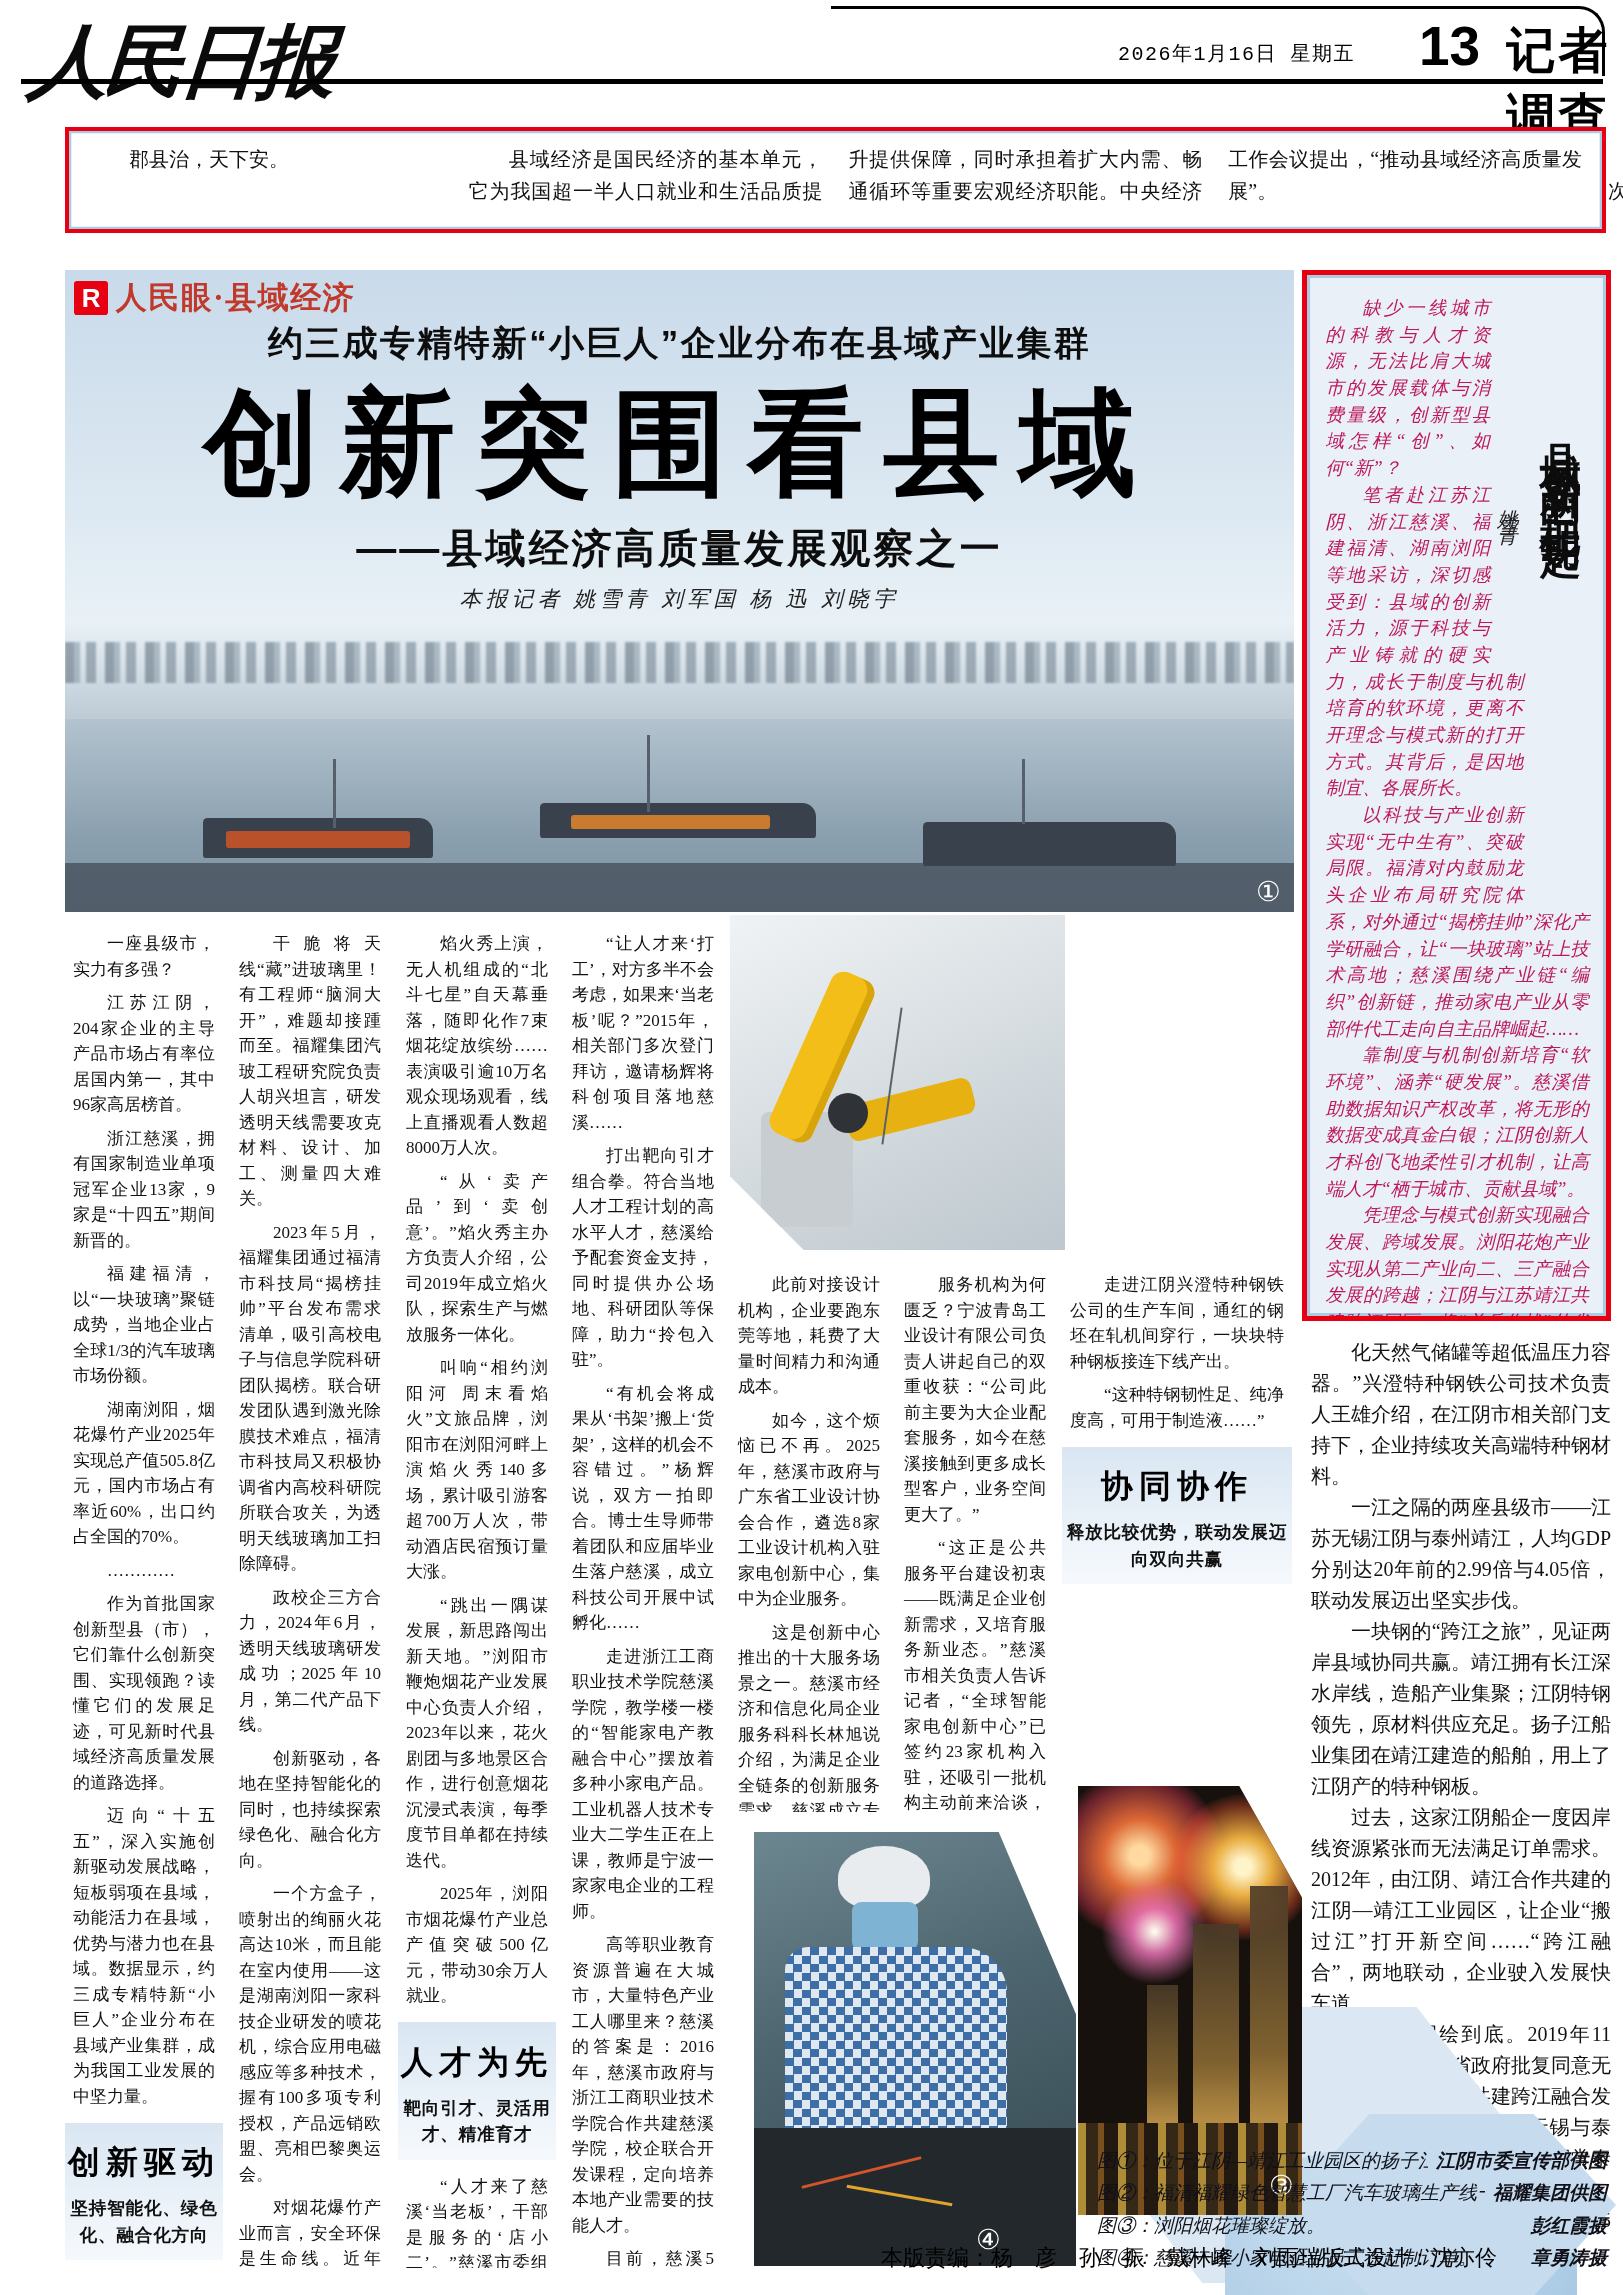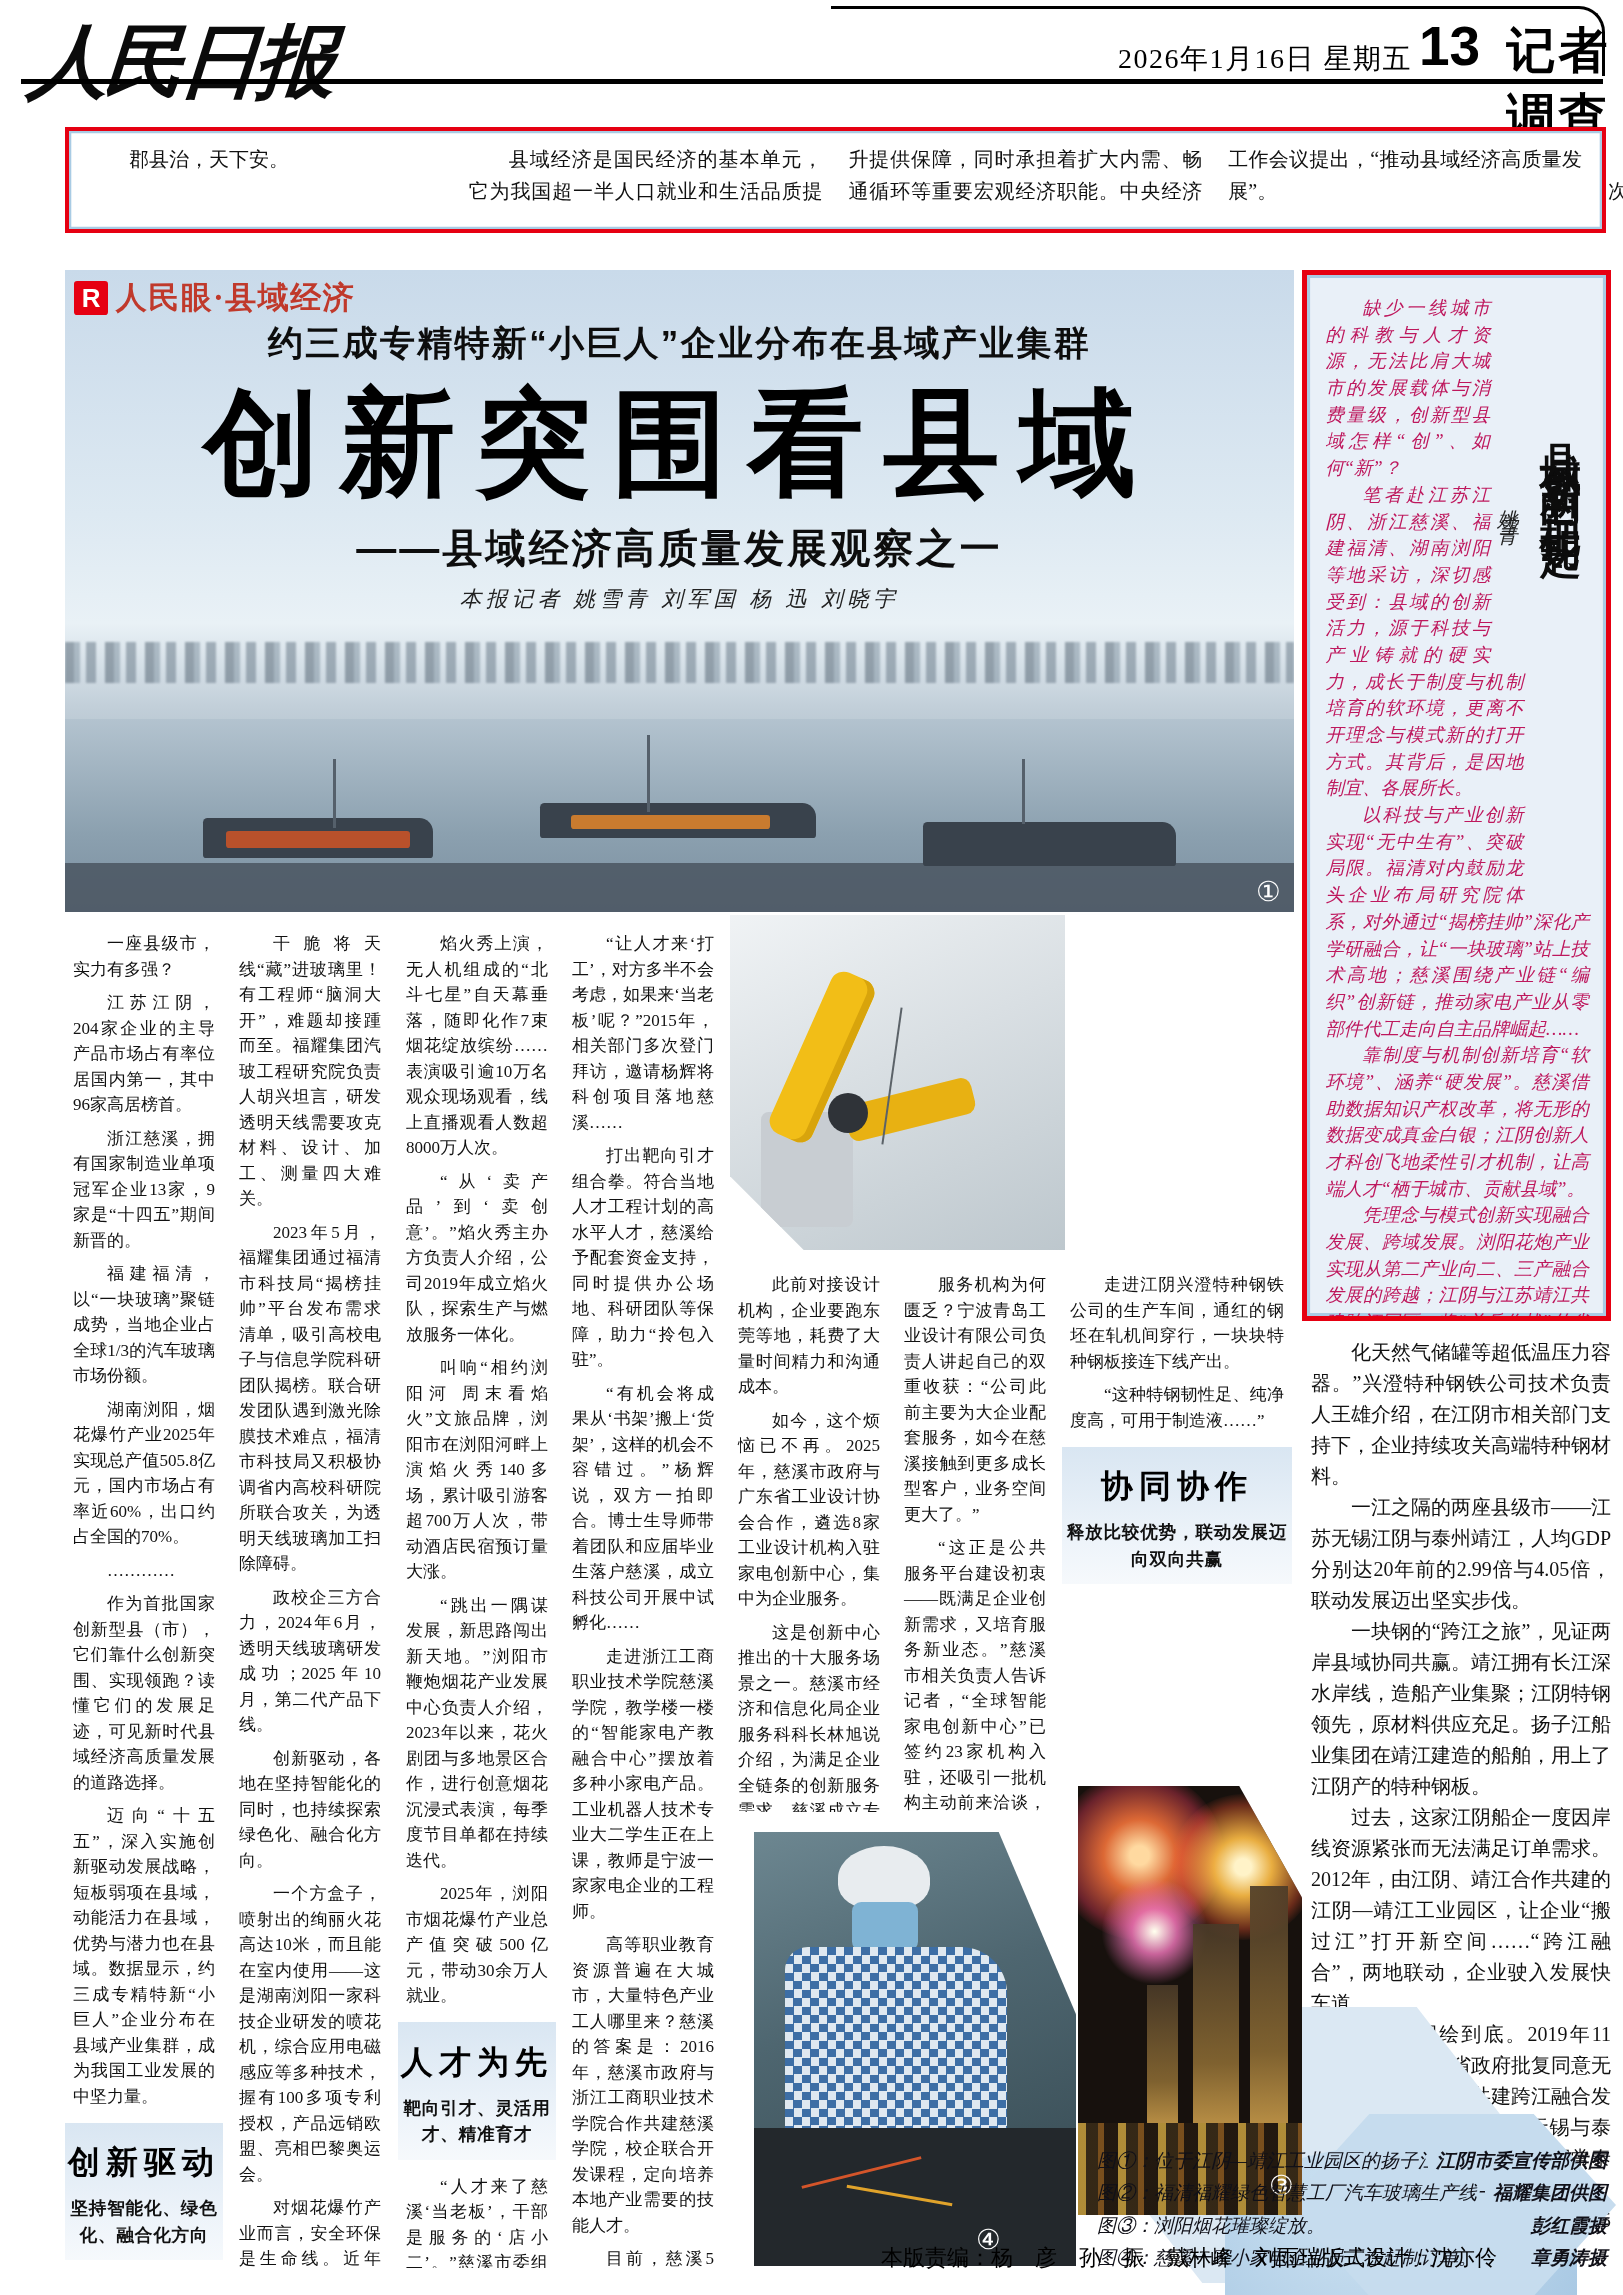--- a/index.html
+++ b/index.html
@@ -7,22 +7,22 @@
        font-family:"Liberation Serif",serif;color:#111;overflow:hidden;}
   [data-name]{box-sizing:border-box;}
 
   
   .masthead{position:absolute;left:29px;top:9.2px;font-family:"DejaVu Serif",serif;
     font-size:80px;font-weight:bold;font-style:italic;transform:skewX(-4deg);
     letter-spacing:-4.6px;color:#0b0b0b;}
   .header-corner{position:absolute;left:831px;top:6.1px;width:774px;height:70px;
     border-top:3.8px solid #000;border-right:3.8px solid #000;border-top-right-radius:26px;}
   .header-rule{position:absolute;left:21.4px;top:79px;width:1582px;height:4.6px;background:#000;}
-  .header-date{position:absolute;left:1118px;top:40px;font-family:Liberation Serif, serif;
-    font-size:28px;letter-spacing:1.5px;color:#000;}
+  .header-date{position:absolute;left:1118px;top:40px;font-family:Liberation Mono, monospace;
+    font-size:20px;letter-spacing:1.5px;color:#000;}
   .page-no{position:absolute;left:1419px;top:13.8px;font-family:"Liberation Sans",sans-serif;
     font-weight:bold;font-size:55px;color:#000;}
   .page-sec{position:absolute;left:1494px;top:18.4px;font-family:"Liberation Sans",sans-serif;
     font-weight:bold;font-size:49px;letter-spacing:3.1px;color:#000;text-align:center;}
 
   
   .intro-box{position:absolute;left:65px;top:127px;width:1541px;height:106px;
     border:4.6px solid #e60012;box-shadow:inset 0 0 0 2.3px #a9cbe4;background:#fff;
     padding:12.3px 20px;column-count:4;column-gap:26px;
     font-size:20px;line-height:1.6;text-align:justify;}

